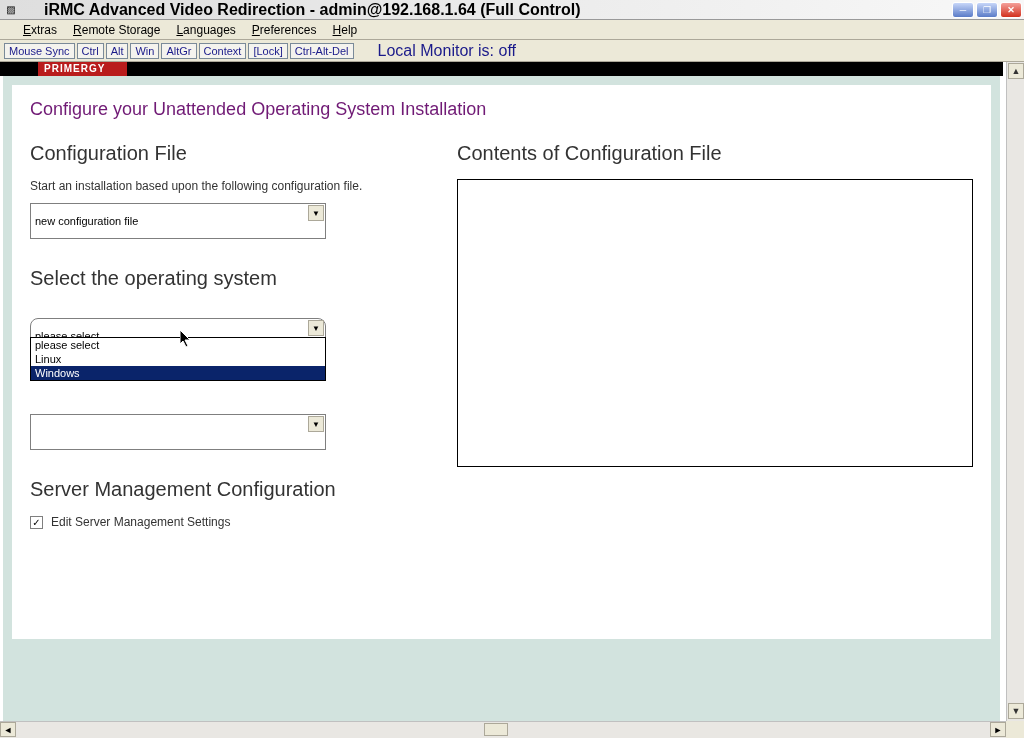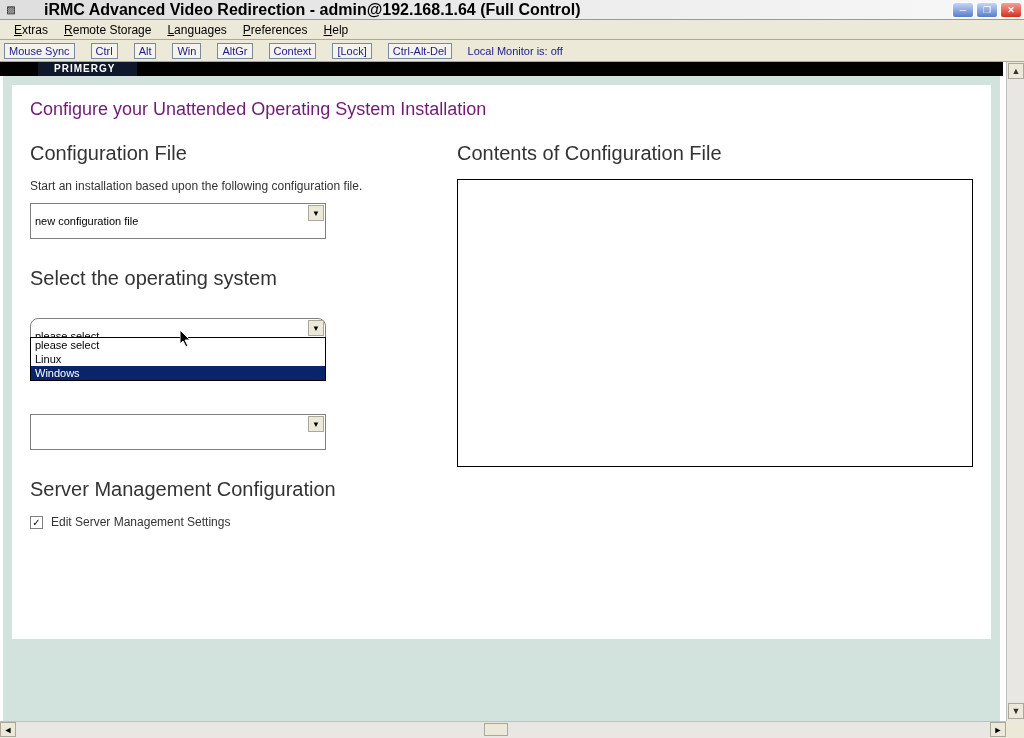--- a/index.html
+++ b/index.html
@@ -42,74 +42,74 @@
   cursor: default;
 }
 .wbtn.min { background: linear-gradient(#c7d6f9,#5a7bc8); color: #fff; }
 .wbtn.max { background: linear-gradient(#c7d6f9,#5a7bc8); color: #fff; }
 .wbtn.close { background: linear-gradient(#f4a09a,#d2311e); color: #fff; font-weight: bold; }
 .menubar {
   height: 20px;
   background: #ece9d8;
   display: flex;
   align-items: center;
-  padding: 0 14px;
+  padding: 0 23px;
   gap: 16px;
   border-bottom: 1px solid #aca899;
 }
 .menubar .mitem {
   font-size: 12px;
   color: #000;
 }
 .menubar .mitem .ul { text-decoration: underline; }
 .toolbar {
   height: 22px;
   background: #ece9d8;
   display: flex;
   align-items: center;
   padding: 2px 4px;
-  gap: 16px;
+  gap: 2px;
   border-bottom: 1px solid #aca899;
 }
 .toolbar .tbtn {
   border: 1px solid #7a8a99;
   background: #f4f3ee;
   padding: 1px 4px;
   font-size: 11px;
   color: #1a1a8a;
   cursor: default;
 }
 .toolbar .monitor {
-  margin-left: 0;
-  font-size: 11px;
+  margin-left: 22px;
+  font-size: 16px;
   color: #1a1a8a;
 }
 .viewport {
   position: relative;
   width: 1024px;
   height: 659px;
   background: #fff;
   overflow: hidden;
 }
 .brandbar {
   position: absolute;
   left: 0; top: 0;
   width: 1003px;
   height: 14px;
   background: #000;
 }
 .brandbar .label {
   position: absolute;
   left: 38px; top: 0;
-  background: #0f172a;
+  background: #b91c1c;
   color: #fff;
   font-weight: bold;
   font-size: 10px;
   letter-spacing: 1px;
-  padding: 1px 22px 1px 16px;
+  padding: 1px 22px 1px 6px;
   height: 14px;
   line-height: 12px;
 }
 .content-outer {
   position: absolute;
   left: 3px; top: 14px;
   width: 997px;
   height: 688px;
   background: #d2e3de;
   padding: 8px;

